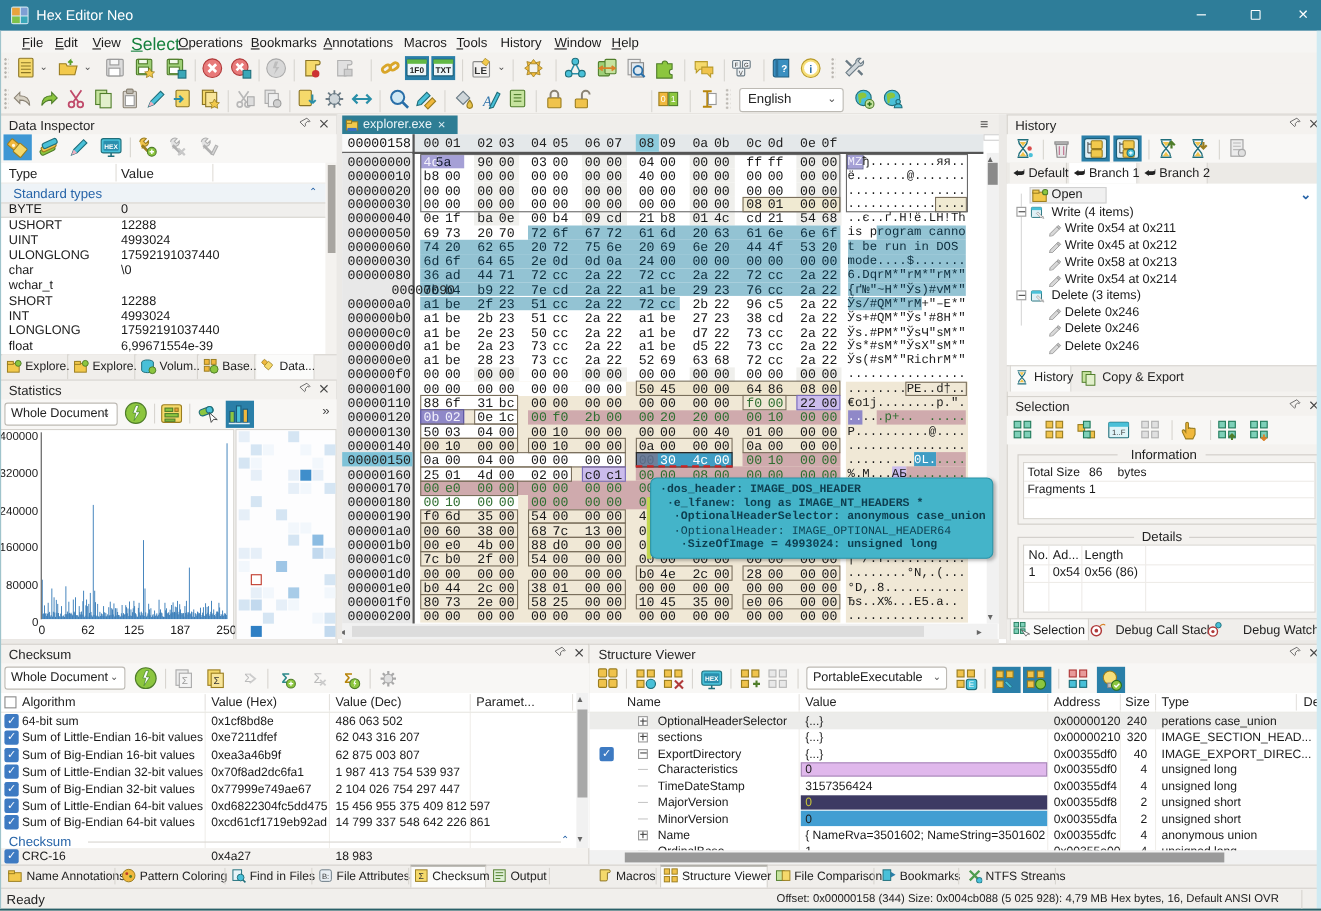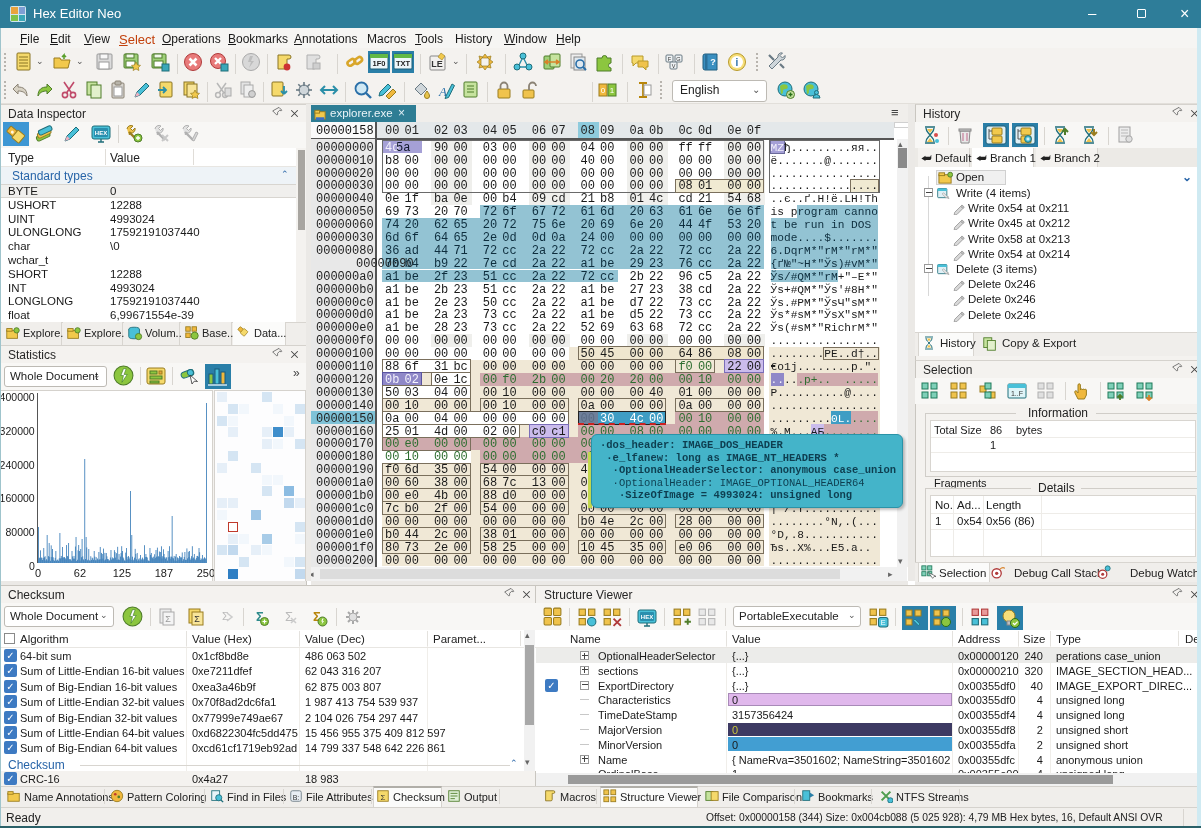--- a/index.html
+++ b/index.html
@@ -14,21 +14,21 @@
 <div class="abs" style="left:11px;top:15px;width:7px;height:6px;background:#7ec24a;"></div>
 <div class="abs" style="left:19px;top:15px;width:6px;height:6px;background:#3aa7b8;"></div>
 <div class="abs" style="left:33px;top:6px;font-size:13px;color:#ffffff;white-space:pre;">Hex Editor Neo</div>
 <div class="abs" style="left:1088px;top:4px;font-size:15px;color:#ffffff;white-space:pre;">–</div>
 <div class="abs" style="left:1137px;top:9px;width:9px;height:9px;border:1px solid #fff;border-radius:1px;"></div>
 <div class="abs" style="left:1180px;top:5px;font-size:16px;color:#ffffff;white-space:pre;">×</div>
 <div class="abs" style="left:0px;top:28px;width:1201px;height:20px;background:#f6f5f3;"></div>
 <div class="abs" style="left:20px;top:31.5px;font-size:12px;color:#1a1a1a;"><span style="text-decoration:underline;">F</span>ile</div>
 <div class="abs" style="left:50px;top:31.5px;font-size:12px;color:#1a1a1a;"><span style="text-decoration:underline;">E</span>dit</div>
 <div class="abs" style="left:84px;top:31.5px;font-size:12px;color:#1a1a1a;"><span style="text-decoration:underline;">V</span>iew</div>
-<div class="abs" style="left:119px;top:31.5px;font-size:13px;color:#c2410c;"><span style="text-decoration:underline;">S</span>elect</div>
+<div class="abs" style="left:119px;top:31.5px;font-size:16px;color:#15803d;"><span style="text-decoration:underline;">S</span>elect</div>
 <div class="abs" style="left:162px;top:31.5px;font-size:12px;color:#1a1a1a;"><span style="text-decoration:underline;">O</span>perations</div>
 <div class="abs" style="left:228px;top:31.5px;font-size:12px;color:#1a1a1a;"><span style="text-decoration:underline;">B</span>ookmarks</div>
 <div class="abs" style="left:294px;top:31.5px;font-size:12px;color:#1a1a1a;"><span style="text-decoration:underline;">A</span>nnotations</div>
 <div class="abs" style="left:367px;top:31.5px;font-size:12px;color:#1a1a1a;">Macros</div>
 <div class="abs" style="left:415px;top:31.5px;font-size:12px;color:#1a1a1a;"><span style="text-decoration:underline;">T</span>ools</div>
 <div class="abs" style="left:455px;top:31.5px;font-size:12px;color:#1a1a1a;">History</div>
 <div class="abs" style="left:504px;top:31.5px;font-size:12px;color:#1a1a1a;"><span style="text-decoration:underline;">W</span>indow</div>
 <div class="abs" style="left:556px;top:31.5px;font-size:12px;color:#1a1a1a;"><span style="text-decoration:underline;">H</span>elp</div>
 <div class="abs" style="left:0px;top:48px;width:1201px;height:28px;background:#f4f2ef;"></div>
 <div class="abs" style="left:0px;top:76px;width:1201px;height:28px;background:#f4f2ef;border-bottom:1px solid #e2dfda;"></div>
@@ -1760,21 +1760,21 @@
       </g>
       <path d="M14 8 v5 m-2.5 -2.5 l2.5 2.5 2.5 -2.5" stroke="#d9822a" stroke-width="1.8" fill="none" transform="translate(0 6)"></path>
     </svg></div>
 <div class="abs" style="left:925px;top:413px;width:276px;height:64px;border:1px solid #d0cdc8;"></div>
 <div class="abs" style="left:1016px;top:406px;width:80px;height:13px;background:#f4f2ef;"></div>
 <div class="abs" style="left:1028px;top:406px;font-size:12px;color:#222;white-space:pre;">Information</div>
 <div class="abs" style="left:930px;top:420px;width:266px;height:52px;background:#fff;border:1px solid #d8d5d0;"></div>
 <div class="abs" style="left:934px;top:424px;font-size:11px;color:#1a1a1a;white-space:pre;">Total Size</div>
 <div class="abs" style="left:990px;top:424px;font-size:11px;color:#1a1a1a;white-space:pre;">86</div>
 <div class="abs" style="left:1016px;top:424px;font-size:11px;color:#1a1a1a;white-space:pre;">bytes</div>
-<div class="abs" style="left:934px;top:439px;font-size:11px;color:#1a1a1a;white-space:pre;margin-top:38px;">Fragments</div>
+<div class="abs" style="left:934px;top:439px;font-size:11px;color:#1a1a1a;white-space:pre;">Fragments</div>
 <div class="abs" style="left:990px;top:439px;font-size:11px;color:#1a1a1a;white-space:pre;">1</div>
 <div class="abs" style="left:931px;top:437px;width:264px;height:1px;background:#eeece8;"></div>
 <div class="abs" style="left:931px;top:452px;width:264px;height:1px;background:#eeece8;"></div>
 <div class="abs" style="left:925px;top:488px;width:276px;height:76px;border:1px solid #d0cdc8;"></div>
 <div class="abs" style="left:1031px;top:481px;width:50px;height:13px;background:#f4f2ef;"></div>
 <div class="abs" style="left:1038px;top:481px;font-size:12px;color:#222;white-space:pre;">Details</div>
 <div class="abs" style="left:930px;top:495px;width:266px;height:62px;background:#fff;border:1px solid #d8d5d0;"></div>
 <div class="abs" style="left:935px;top:499px;font-size:11.5px;color:#1a1a1a;white-space:pre;">No.</div>
 <div class="abs" style="left:957px;top:499px;font-size:11.5px;color:#1a1a1a;white-space:pre;">Ad...</div>
 <div class="abs" style="left:986px;top:499px;font-size:11.5px;color:#1a1a1a;white-space:pre;">Length</div>

